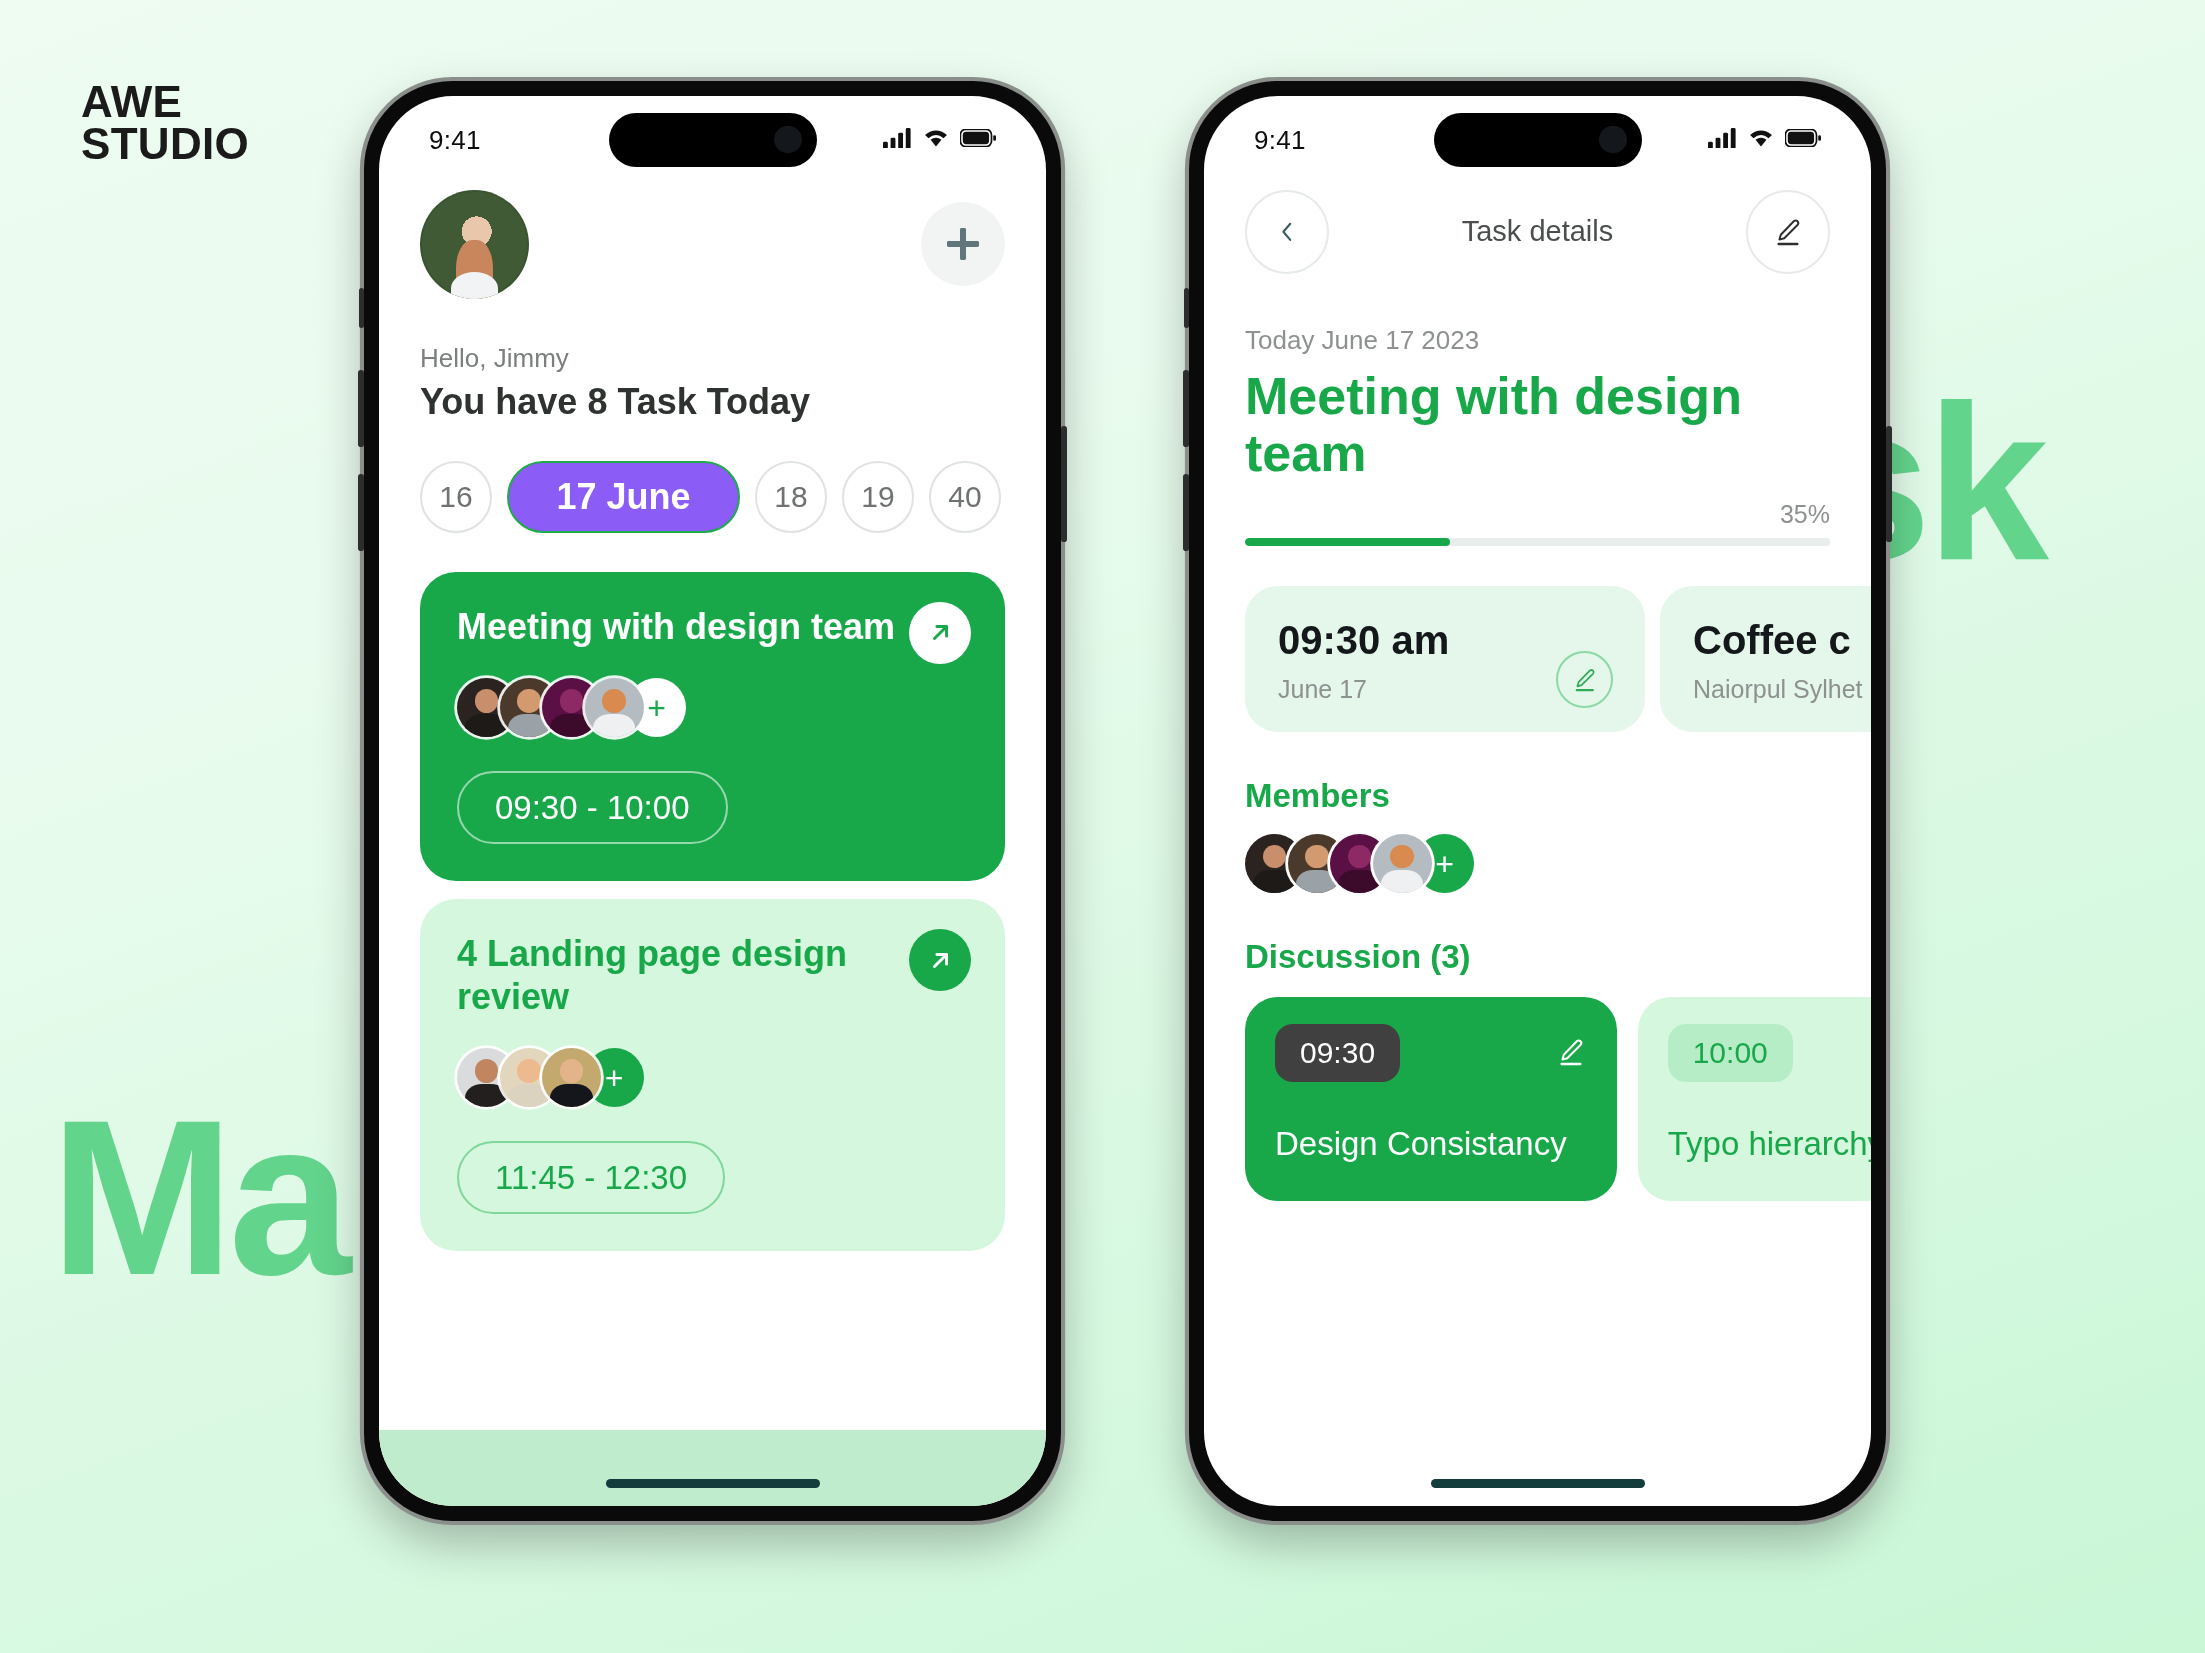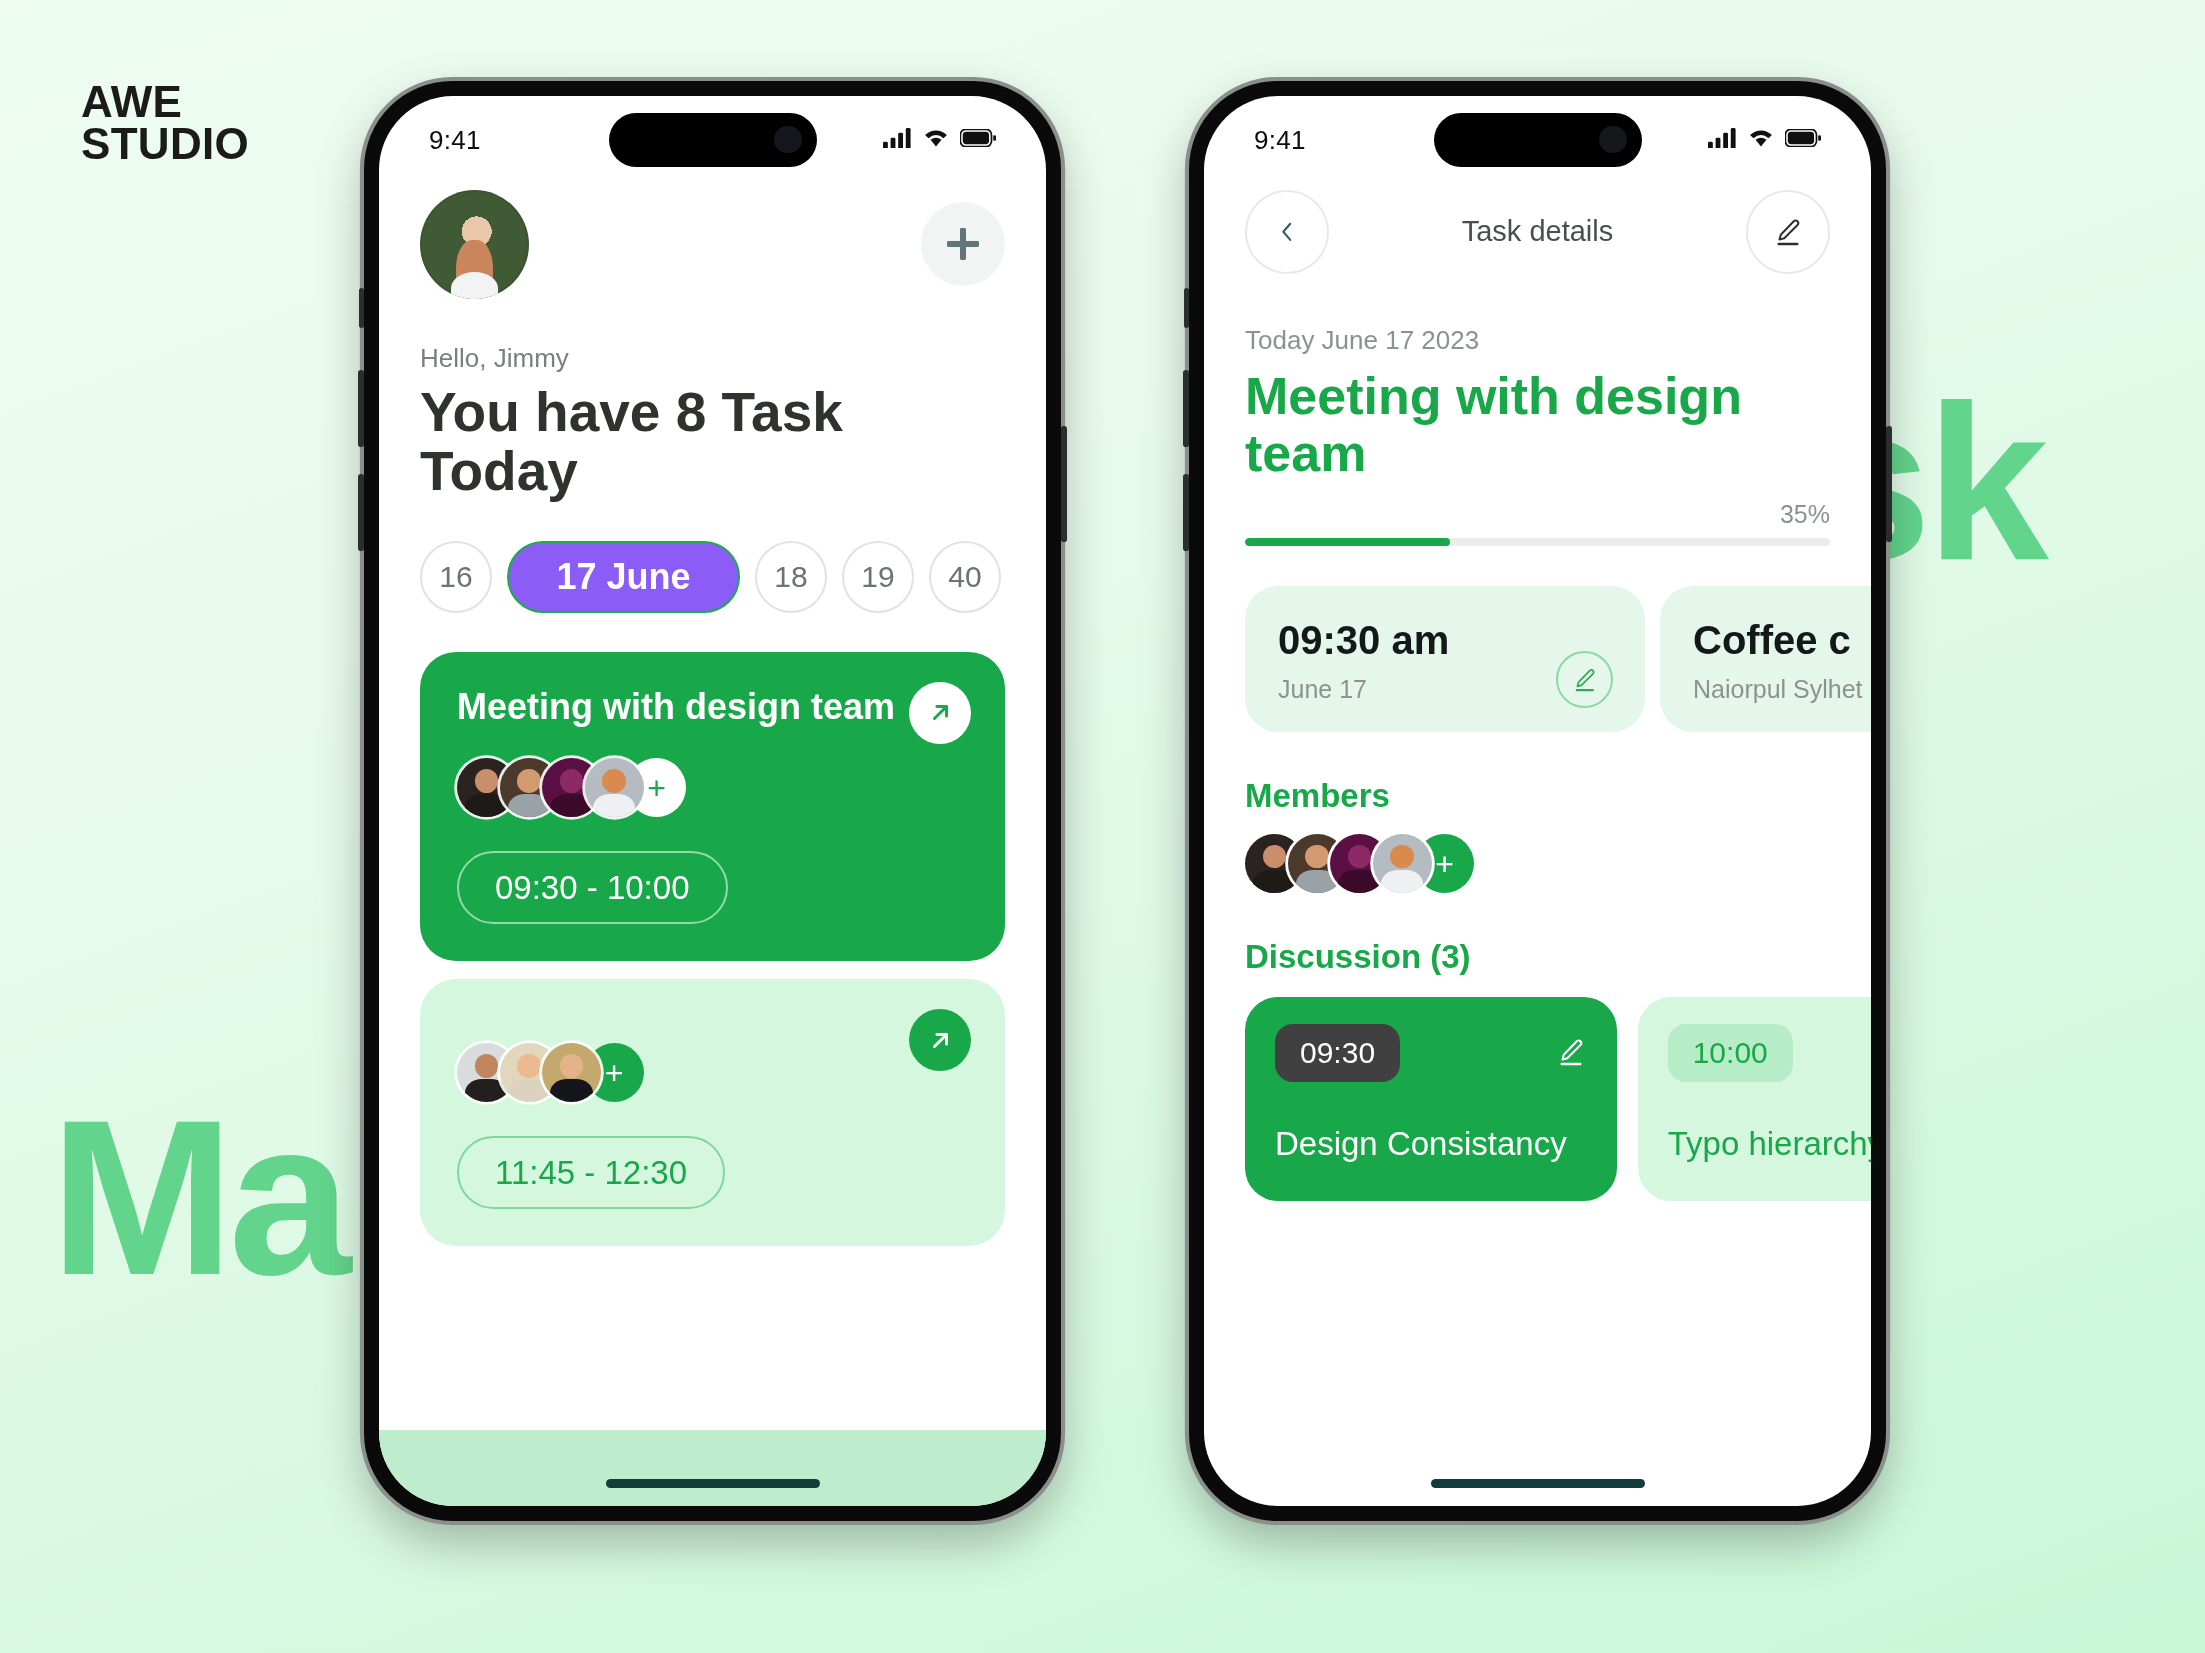--- a/index.html
+++ b/index.html
@@ -100,21 +100,21 @@
   }
   .plus-glyph { position: relative; width: 32px; height: 32px; }
   .plus-glyph::before, .plus-glyph::after {
     content: ''; position: absolute; background: #61767a; border-radius: 1.4px;
   }
   .plus-glyph::before { left: 0; top: 13px; width: 32px; height: 5.5px; }
   .plus-glyph::after  { top: 0; left: 13px; height: 32px; width: 5.5px; }
 
   .greet { margin: 44px 0 0 0; font-size: 26px; color: #7b7f7d; }
   .headline {
-    margin-top: 9.6px; font-size: 55px; line-height: 1.08;
+    margin-top: 9.6px; font-size: 36px; line-height: 1.08;
     font-weight: 700; color: #2f3330; max-width: 482px;
   }
 
   
   .daterow { display: flex; align-items: center; gap: 15px; margin-top: 39px; }
   .daychip {
     width: 72px; height: 72px; border-radius: 36px;
     border: 2.1px solid #dfe3e1; color: #6e736f;
     display: flex; align-items: center; justify-content: center;
     font-size: 30px; font-weight: 400; background: #fff; flex: none;
@@ -316,20 +316,21 @@
               <div class="av" style="background:#b4bcc2">
                   <div class="head" style="background:#d98a4e"></div>
                   <div class="body" style="background:#eef0f2"></div>
                 </div>
               <div class="av-add">+</div>
             </div>
             <div class="timepill">09:30 - 10:00</div>
           </div>
 
           <div class="task-card soft">
+            <div class="task-title">4 Landing page design review</div>
             <div class="arrow-btn">
               <svg width="29" height="29" viewBox="0 0 24 24">
                 <path d="M7 17 L17 7 M9 7 H17 V15" stroke="#ffffff" stroke-width="2.4" fill="none" stroke-linecap="round" stroke-linejoin="round"></path>
               </svg>
             </div>
             <div class="avstack">
               <div class="av" style="background:#d9dbdc">
                   <div class="head" style="background:#c1855f"></div>
                   <div class="body" style="background:#221f1e"></div>
                 </div>

